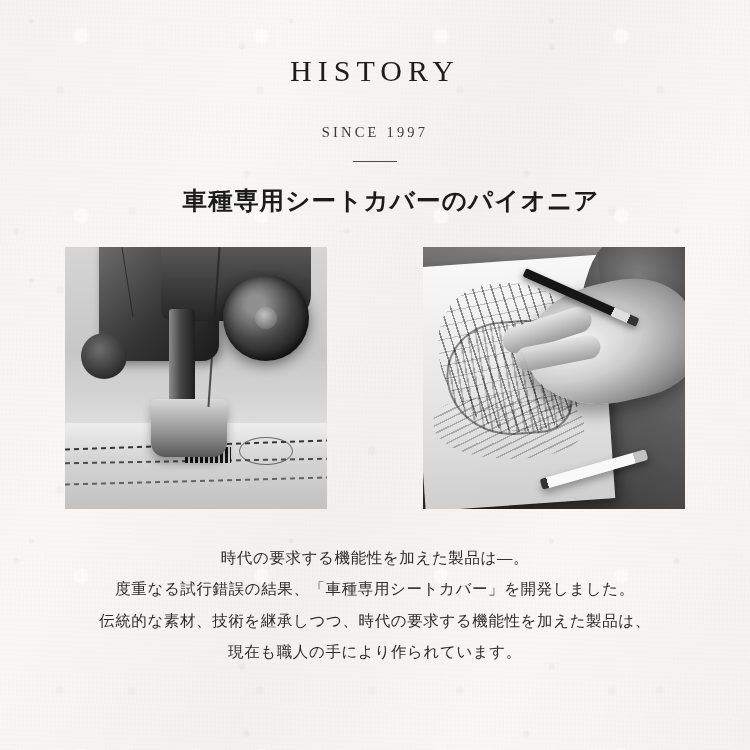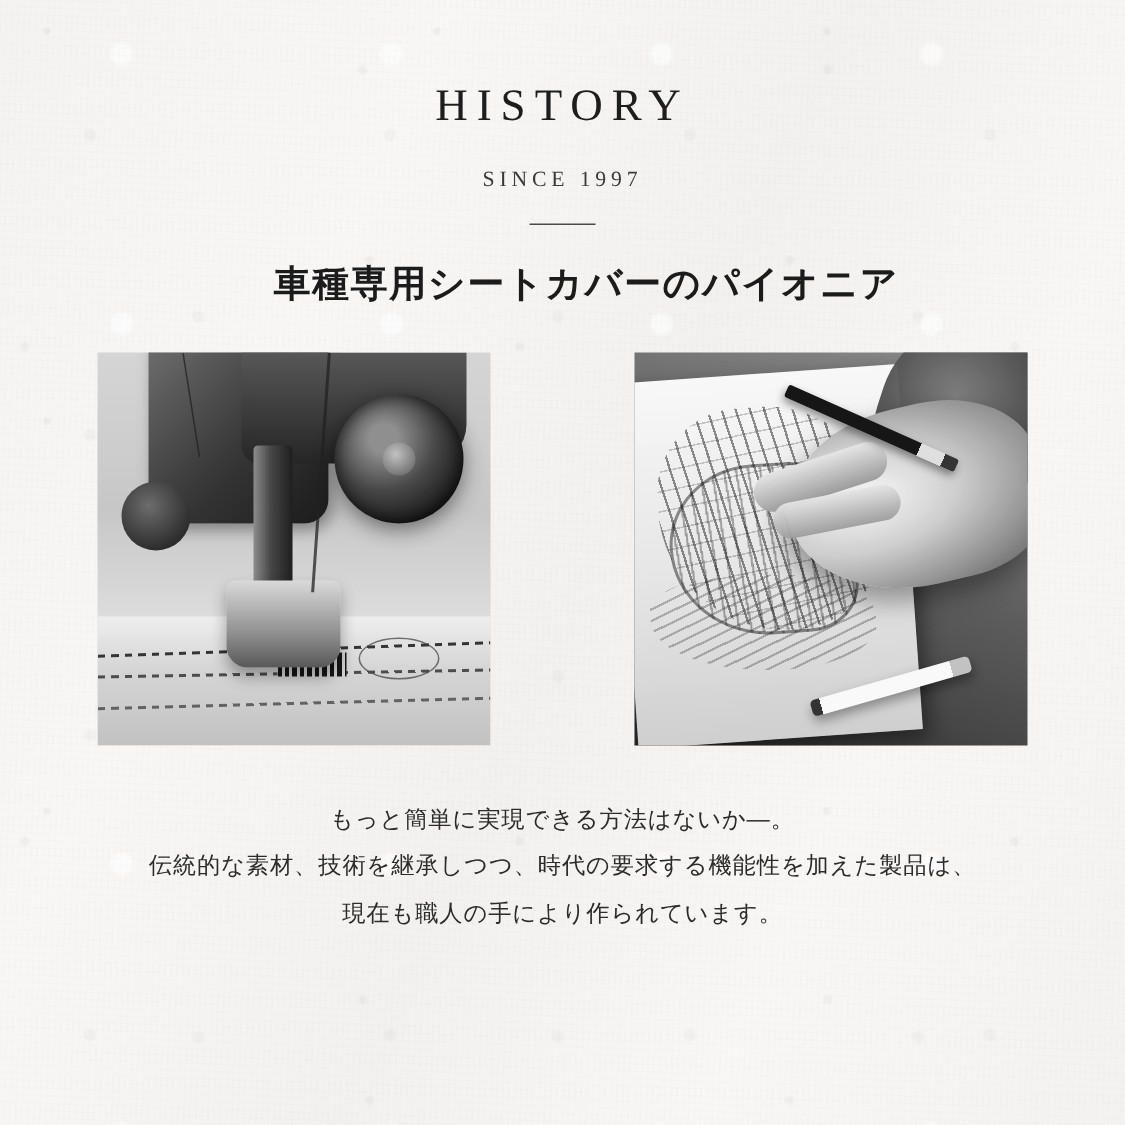--- a/index.html
+++ b/index.html
@@ -57,21 +57,21 @@
     margin: 0;
     padding-top: 54px;
     font-size: 30px;
     letter-spacing: 6px;
     font-weight: 400;
     color: #1d1d1d;
     font-family: "Liberation Serif", "DejaVu Serif", serif;
   }
 
   .since {
-    margin: 0;
+    margin: 12px;
     padding-top: 24px;
     font-size: 14.5px;
     letter-spacing: 3.2px;
     color: #3a3a3a;
     font-family: "Liberation Serif", "DejaVu Serif", serif;
   }
 
   .divider {
     width: 44px;
     height: 1px;
@@ -335,18 +335,19 @@
       <div class="sk-hand"></div>
       <div class="sk-finger f1"></div>
       <div class="sk-finger f2"></div>
       <div class="sk-pencil"></div>
       <div class="sk-pencil2"></div>
     </div>
 
   </div>
 
   <div class="body-text">
-    <span class="line">もっと簡単に実現できる方法はないか―。</span>
+    <span class="line">時代の要求する機能性を加えた製品は―。</span>
+    <span class="line">度重なる試行錯誤の結果、「車種専用シートカバー」を開発しました。</span>
     <span class="line">伝統的な素材、技術を継承しつつ、時代の要求する機能性を加えた製品は、</span>
     <span class="line">現在も職人の手により作られています。</span>
   </div>
 
 </div>
 
 </body></html>

